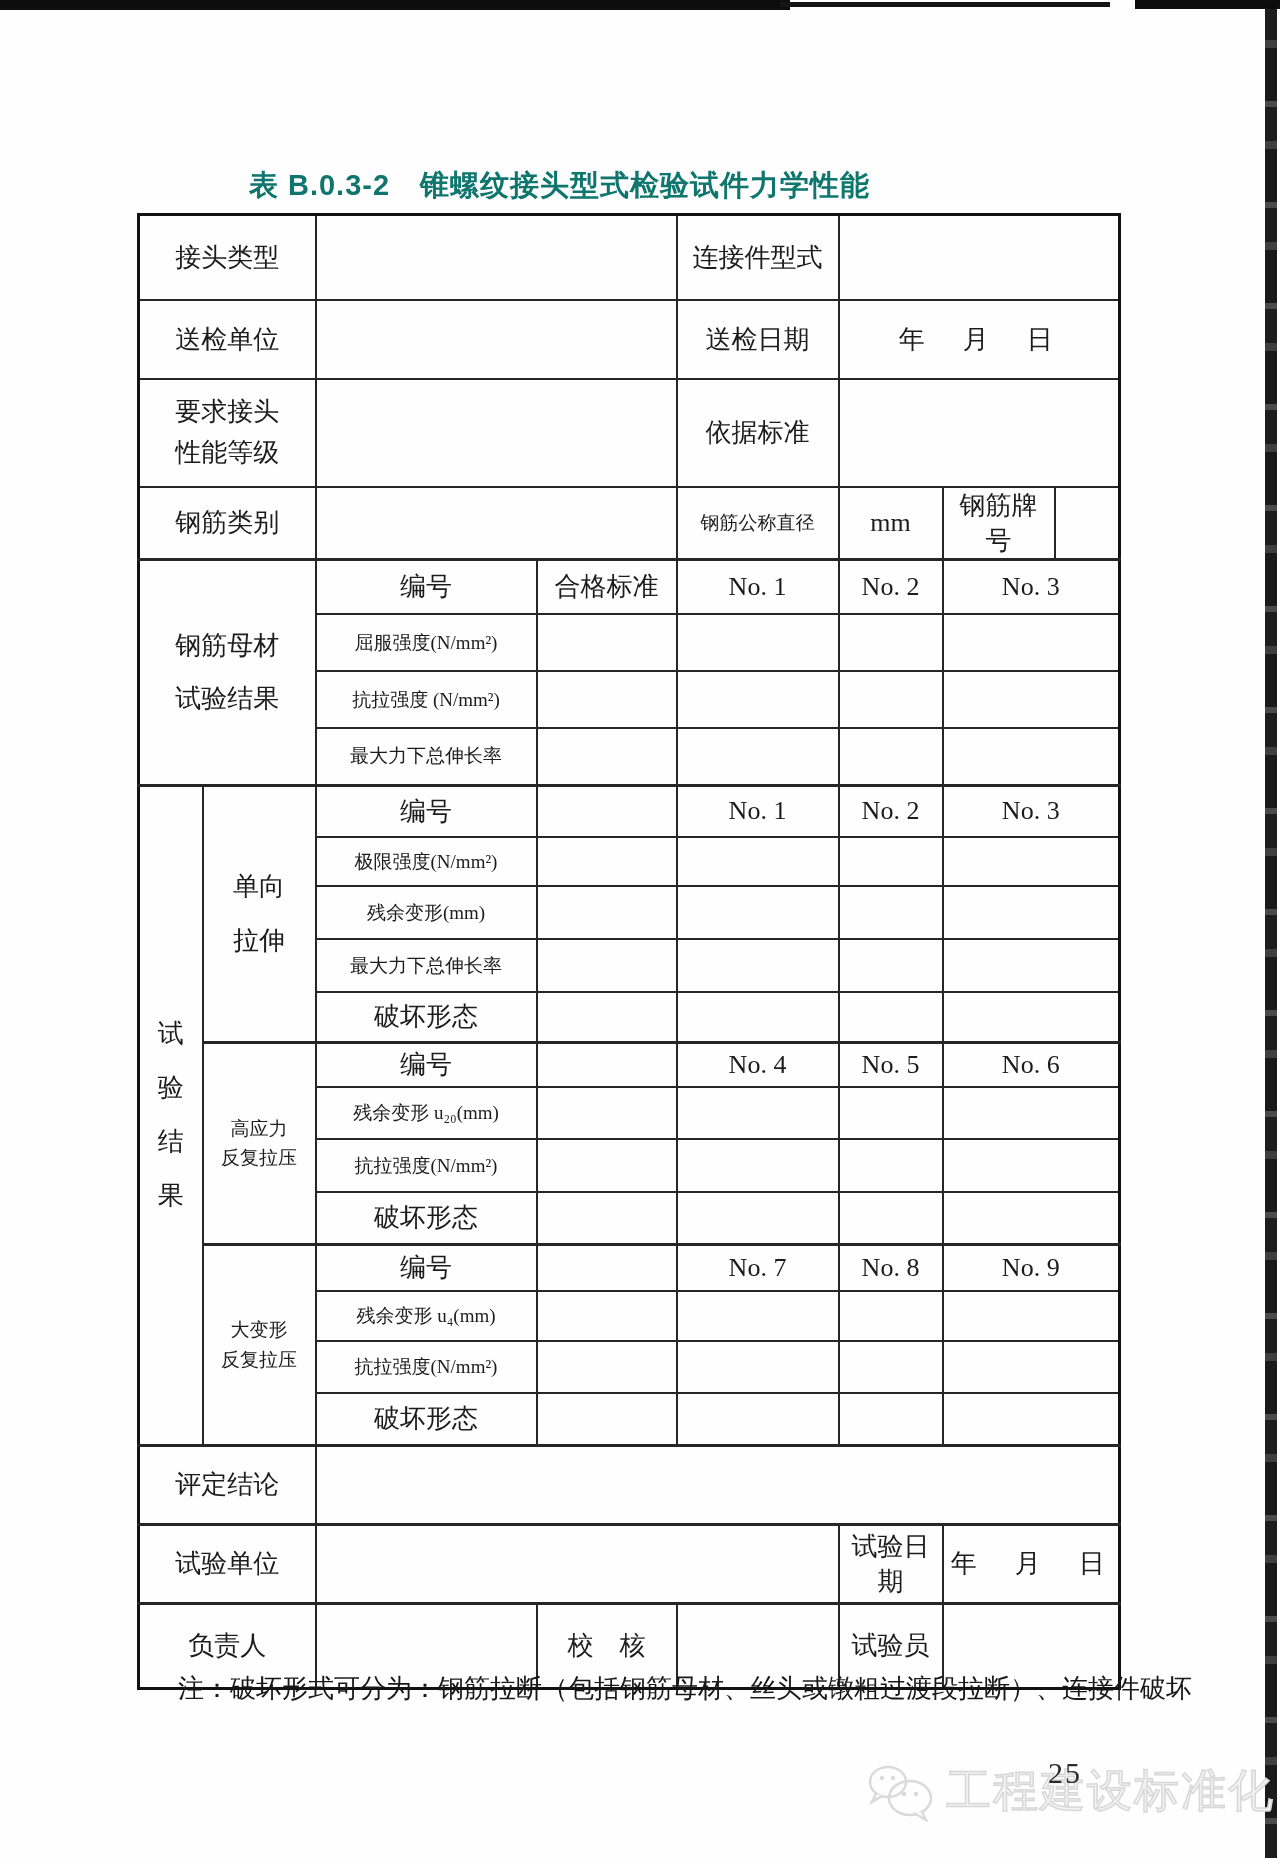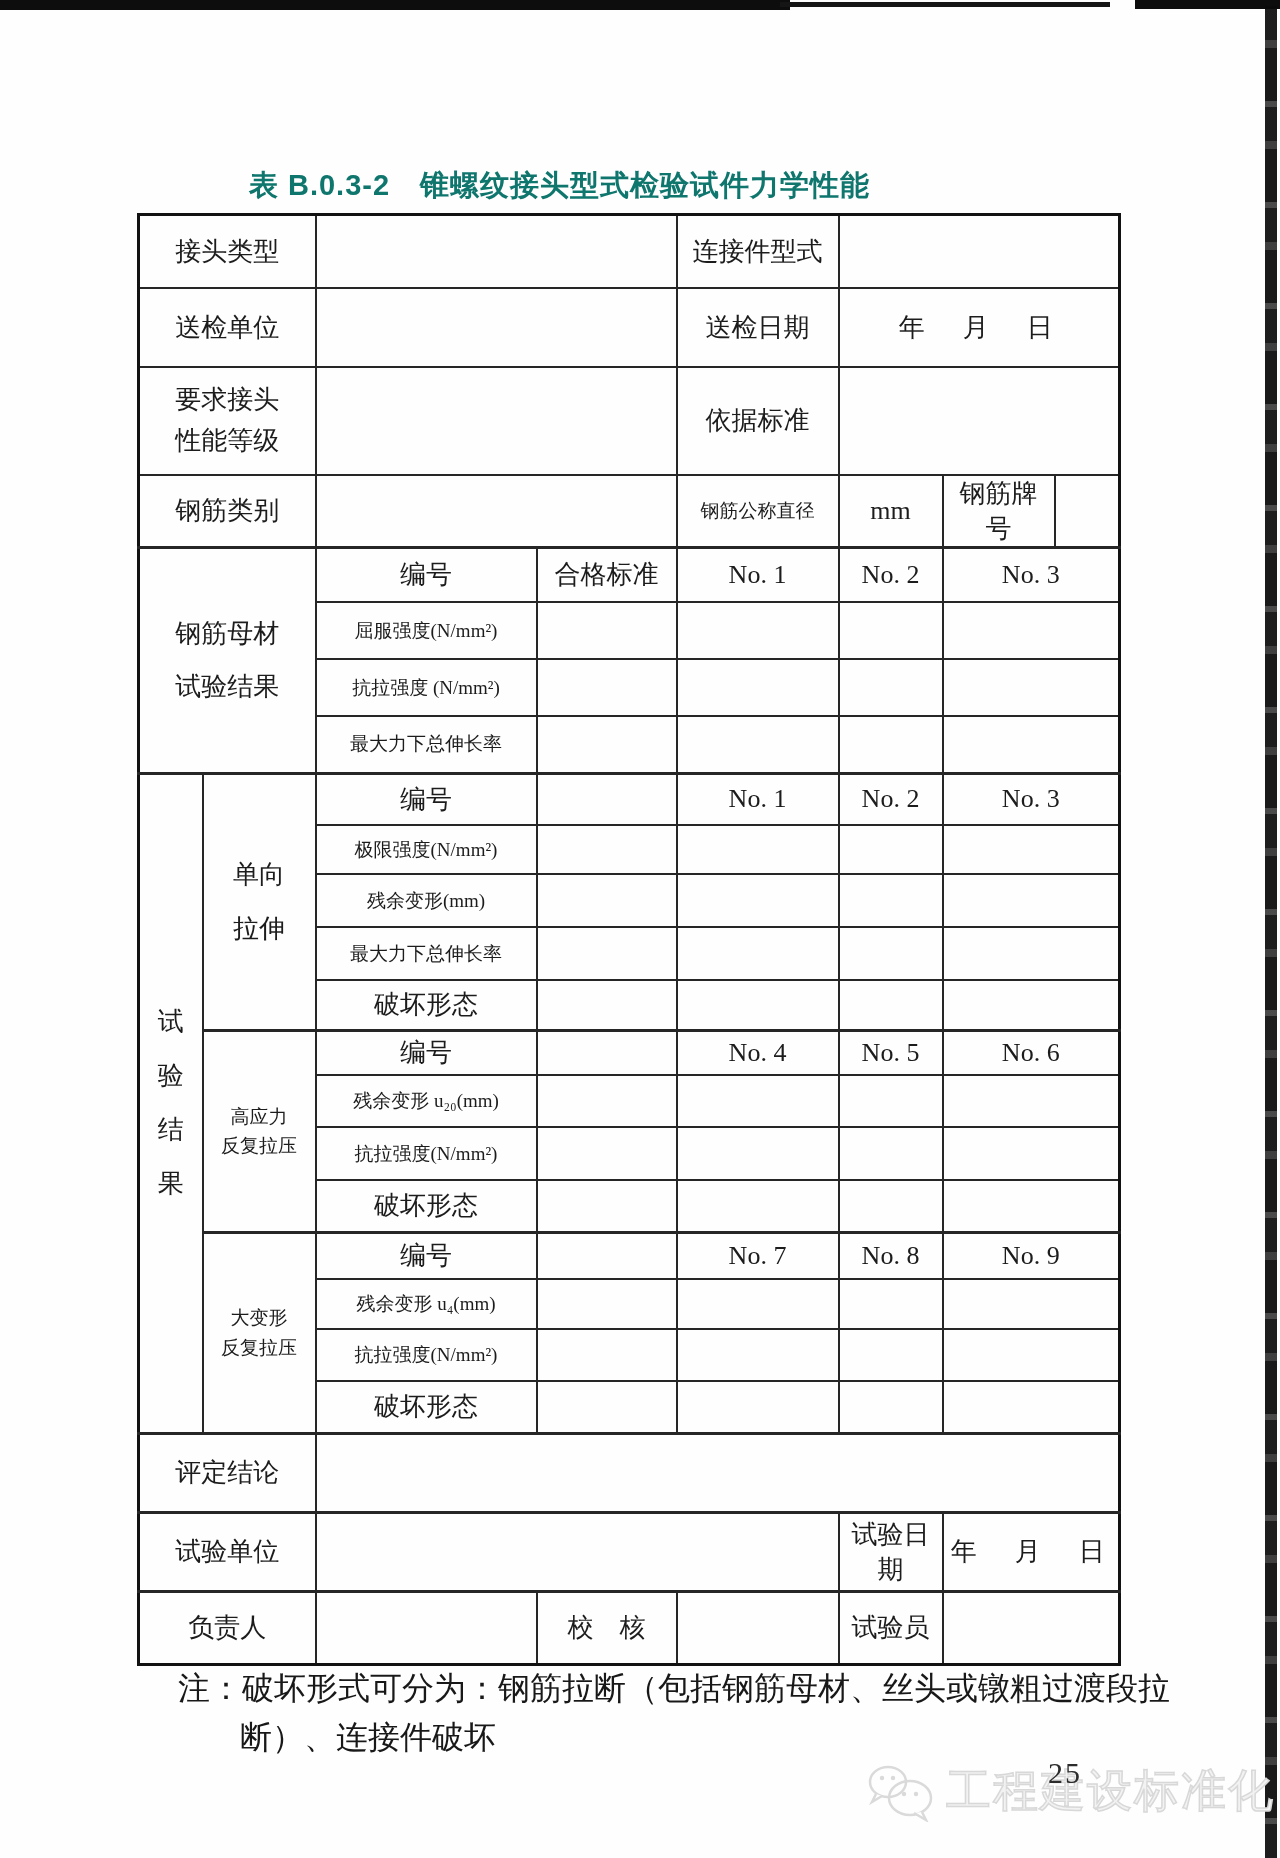--- a/index.html
+++ b/index.html
@@ -34,31 +34,31 @@
   }
   td{
     border:2px solid #262626;
     text-align:center;vertical-align:middle;
     font-size:26px;padding:0 4px;
     color:#1c1c1c;overflow:hidden;
   }
   tr.hline td{border-top-width:3px;}
   .h45{height:45px}.h47{height:47px}.h49{height:49px}.h50{height:50px}
   .h52{height:52px}.h53{height:53px}.h55{height:55px}.h57{height:57px}
-  .h77{height:73px}.h79{height:79px}.h108{height:108px}
+  .h77{height:85px}.h79{height:79px}.h108{height:108px}
   .two-line span{display:block;line-height:1.55;}
   .two-line.wide span{line-height:2.05;}
   .vstack{display:flex;flex-direction:column;align-items:center;justify-content:center;gap:28px;}
   .vstack span{display:block;line-height:1;}
   .sub{font-size:19px;}
   .date{letter-spacing:6px;}
   
   .note{
     position:absolute;left:178px;top:1664px;width:1010px;
-    font-size:32px;line-height:49px;color:#181818;
+    font-size:26px;line-height:49px;color:#181818;
     padding-left:62px;text-indent:-62px;
   }
   .note .line2{display:block;text-indent:0;}
   
   .page-number{
     position:absolute;left:1048px;top:1756px;
     font-size:30px;color:#2c2c2c;letter-spacing:2px;
   }
   .watermark{
     position:absolute;left:866px;top:1760px;

